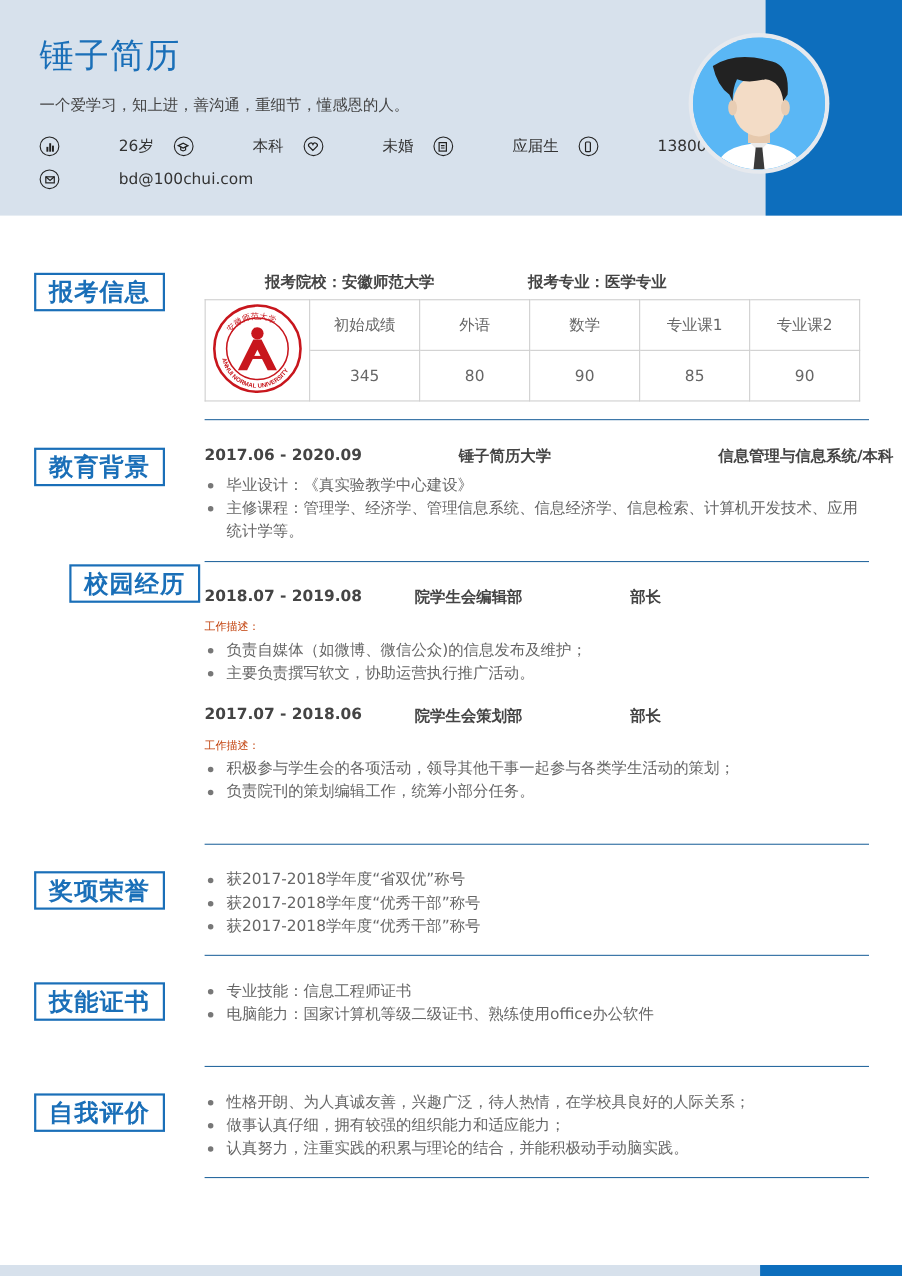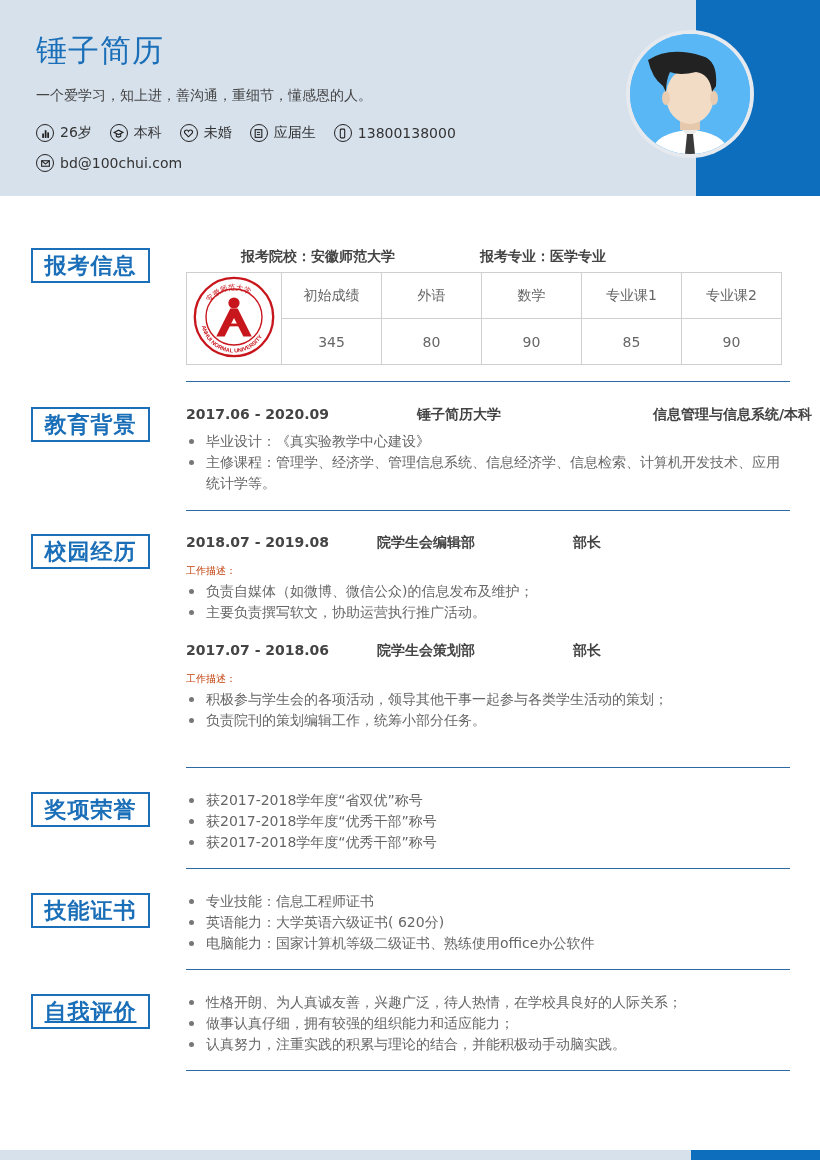--- a/index.html
+++ b/index.html
@@ -6,21 +6,21 @@
   html, body { width: 820px; height: 1160px; background: #ffffff; overflow: hidden; }
   body { position: relative; font-family: "DejaVu Sans", "Liberation Sans", sans-serif; color: #555; }
 
   .header { position: absolute; left: 0; top: 0; width: 820px; height: 196px; background: #d7e1ec; }
   .header-blue { position: absolute; left: 696px; top: 0; width: 124px; height: 196px; background: #0d6ebd; }
   .name { position: absolute; left: 36px; top: 30px; font-size: 31px; color: #1a6fb8; letter-spacing: 1px; }
   .motto { position: absolute; left: 36px; top: 87px; font-size: 14px; color: #444; }
   .info-row { position: absolute; left: 36px; display: flex; align-items: center; font-size: 14px; color: #333; }
   .info-row.r1 { top: 124px; }
   .info-row.r2 { top: 154px; }
-  .info-item { display: flex; align-items: center; margin-right: 18px; }
+  .info-item { display: flex; align-items: center; margin-right: 18px; gap: 48px; }
   .ic { width: 18px; height: 18px; border: 1.5px solid #222; border-radius: 50%; display: inline-flex; align-items: center; justify-content: center; margin-right: 6px; font-size: 10px; color: #222; line-height: 1; }
   .ic svg { width: 11px; height: 11px; }
 
   .avatar-ring { position: absolute; left: 626px; top: 30px; width: 128px; height: 128px; border-radius: 50%; background: #e6e9ee; }
   .avatar { position: absolute; left: 630px; top: 34px; width: 120px; height: 120px; border-radius: 50%; overflow: hidden; background: #5ab7f5; }
 
   .section-label { position: absolute; left: 31px; width: 119px; height: 35px; border: 2px solid #1a6fb8; color: #1a6fb8; font-size: 22px; font-weight: bold; display: flex; align-items: center; justify-content: center; letter-spacing: 1px; background: #fff; }
   .divider { position: absolute; left: 186px; width: 604px; height: 0; border-top: 1.5px solid #2a6aa0; }
 
   .apply-head { position: absolute; top: 248px; font-size: 14px; font-weight: bold; color: #444; margin-left: 24px; }
@@ -163,21 +163,21 @@
   <span class="c1">2017.06 - 2020.09</span>
   <span class="c2">锤子简历大学</span>
   <span>信息管理与信息系统/本科</span>
 </div>
 <ul class="bul" style="top:431px;">
   <li>毕业设计：《真实验教学中心建设》</li>
   <li>主修课程：管理学、经济学、管理信息系统、信息经济学、信息检索、计算机开发技术、应用统计学等。</li>
 </ul>
 <div class="divider" style="top:510px;"></div>
 
-<div class="section-label" style="top:534px;">校园经历</div>
+<div class="section-label" style="top:513px;margin-left:32px;">校园经历</div>
 <div class="row-head" style="top:534px;">
   <span class="c1">2018.07 - 2019.08</span>
   <span class="c2">院学生会编辑部</span>
   <span>部长</span>
 </div>
 <div class="txt" style="top:560px;">工作描述：</div>
 <ul class="bul" style="top:581px;">
   <li>负责自媒体（如微博、微信公众)的信息发布及维护；</li>
   <li>主要负责撰写软文，协助运营执行推广活动。</li>
 </ul>
@@ -197,26 +197,25 @@
 <ul class="bul" style="top:790px;">
   <li>获2017-2018学年度“省双优”称号</li>
   <li>获2017-2018学年度“优秀干部”称号</li>
   <li>获2017-2018学年度“优秀干部”称号</li>
 </ul>
 <div class="divider" style="top:868px;"></div>
 
 <div class="section-label" style="top:893px;">技能证书</div>
 <ul class="bul" style="top:891px;">
   <li>专业技能：信息工程师证书</li>
-  <li>英语能力：大学英语六级证书( 620分)</li>
   <li>电脑能力：国家计算机等级二级证书、熟练使用office办公软件</li>
 </ul>
 <div class="divider" style="top:969px;"></div>
 
-<div class="section-label" style="top:994px;text-decoration:underline;">自我评价</div>
+<div class="section-label" style="top:994px;">自我评价</div>
 <ul class="bul" style="top:992px;">
   <li>性格开朗、为人真诚友善，兴趣广泛，待人热情，在学校具良好的人际关系；</li>
   <li>做事认真仔细，拥有较强的组织能力和适应能力；</li>
   <li>认真努力，注重实践的积累与理论的结合，并能积极动手动脑实践。</li>
 </ul>
 <div class="divider" style="top:1070px;"></div>
 
 <div class="footer"></div>
 <div class="footer-blue"></div>
 

